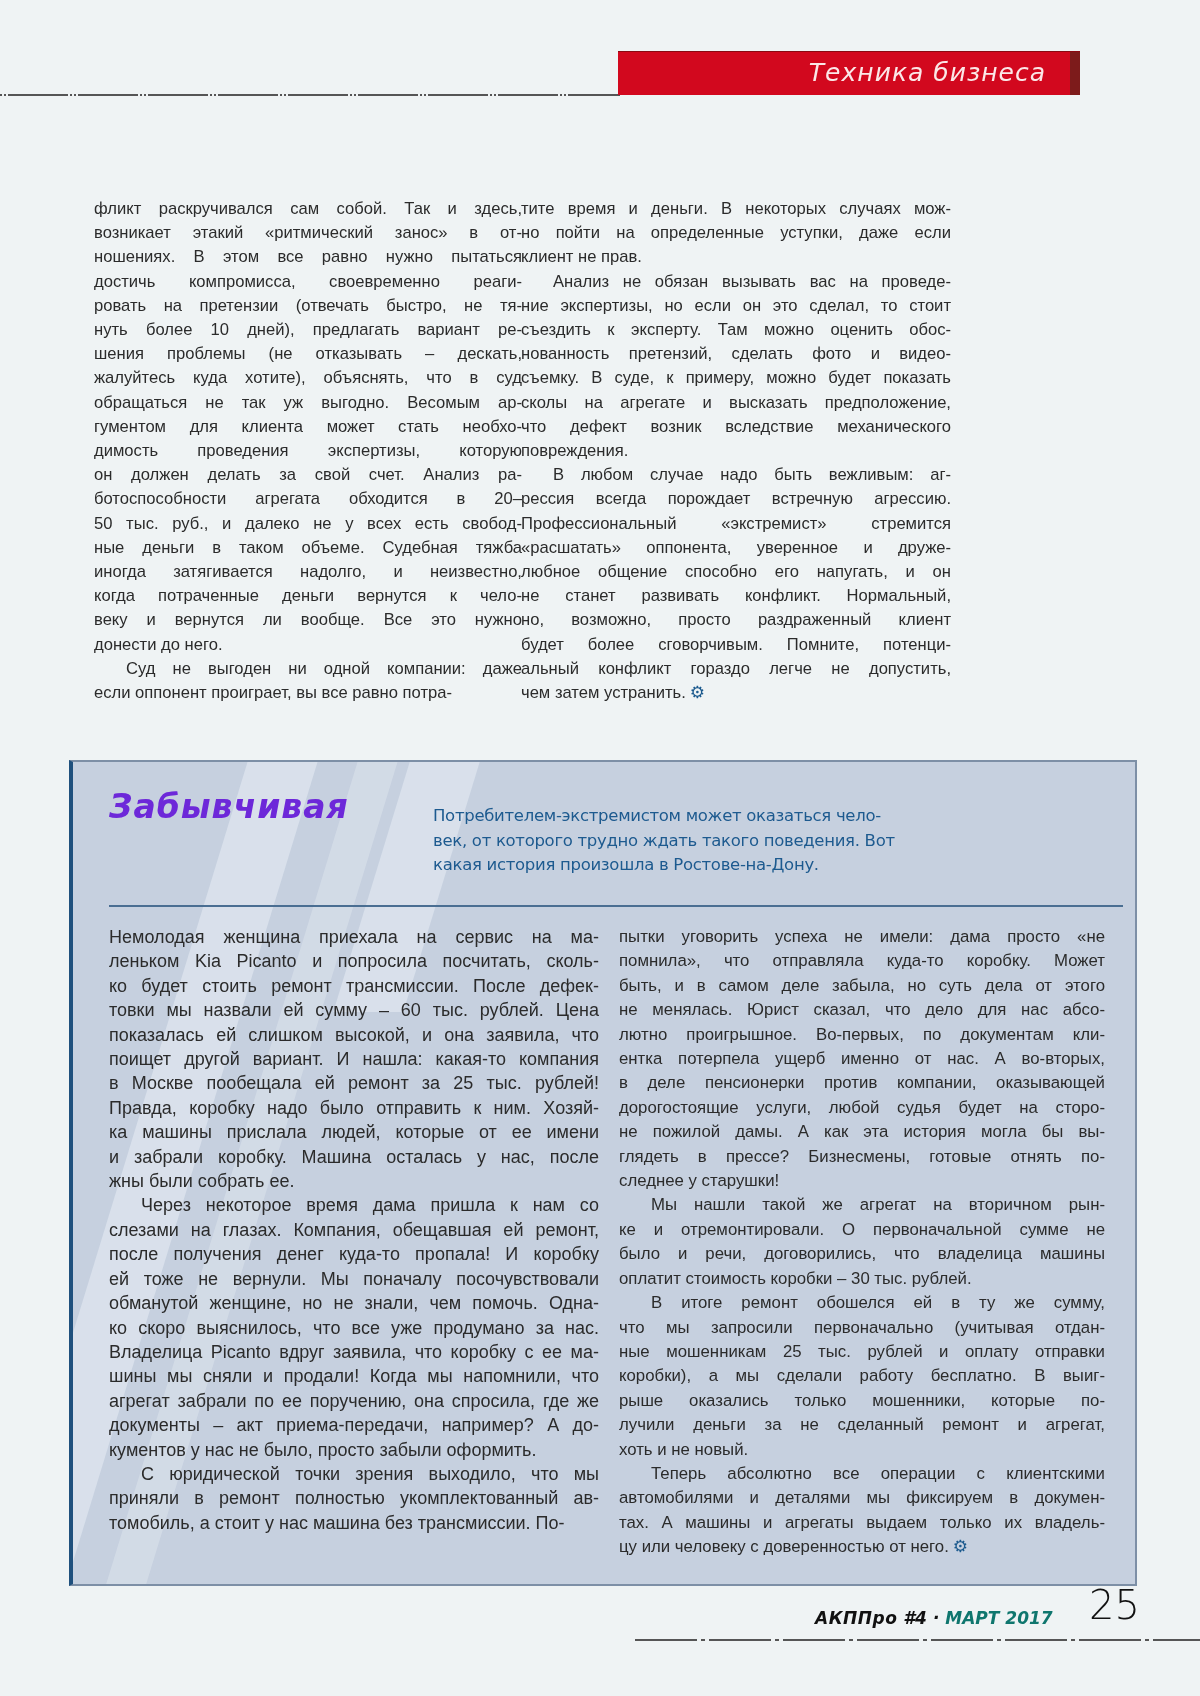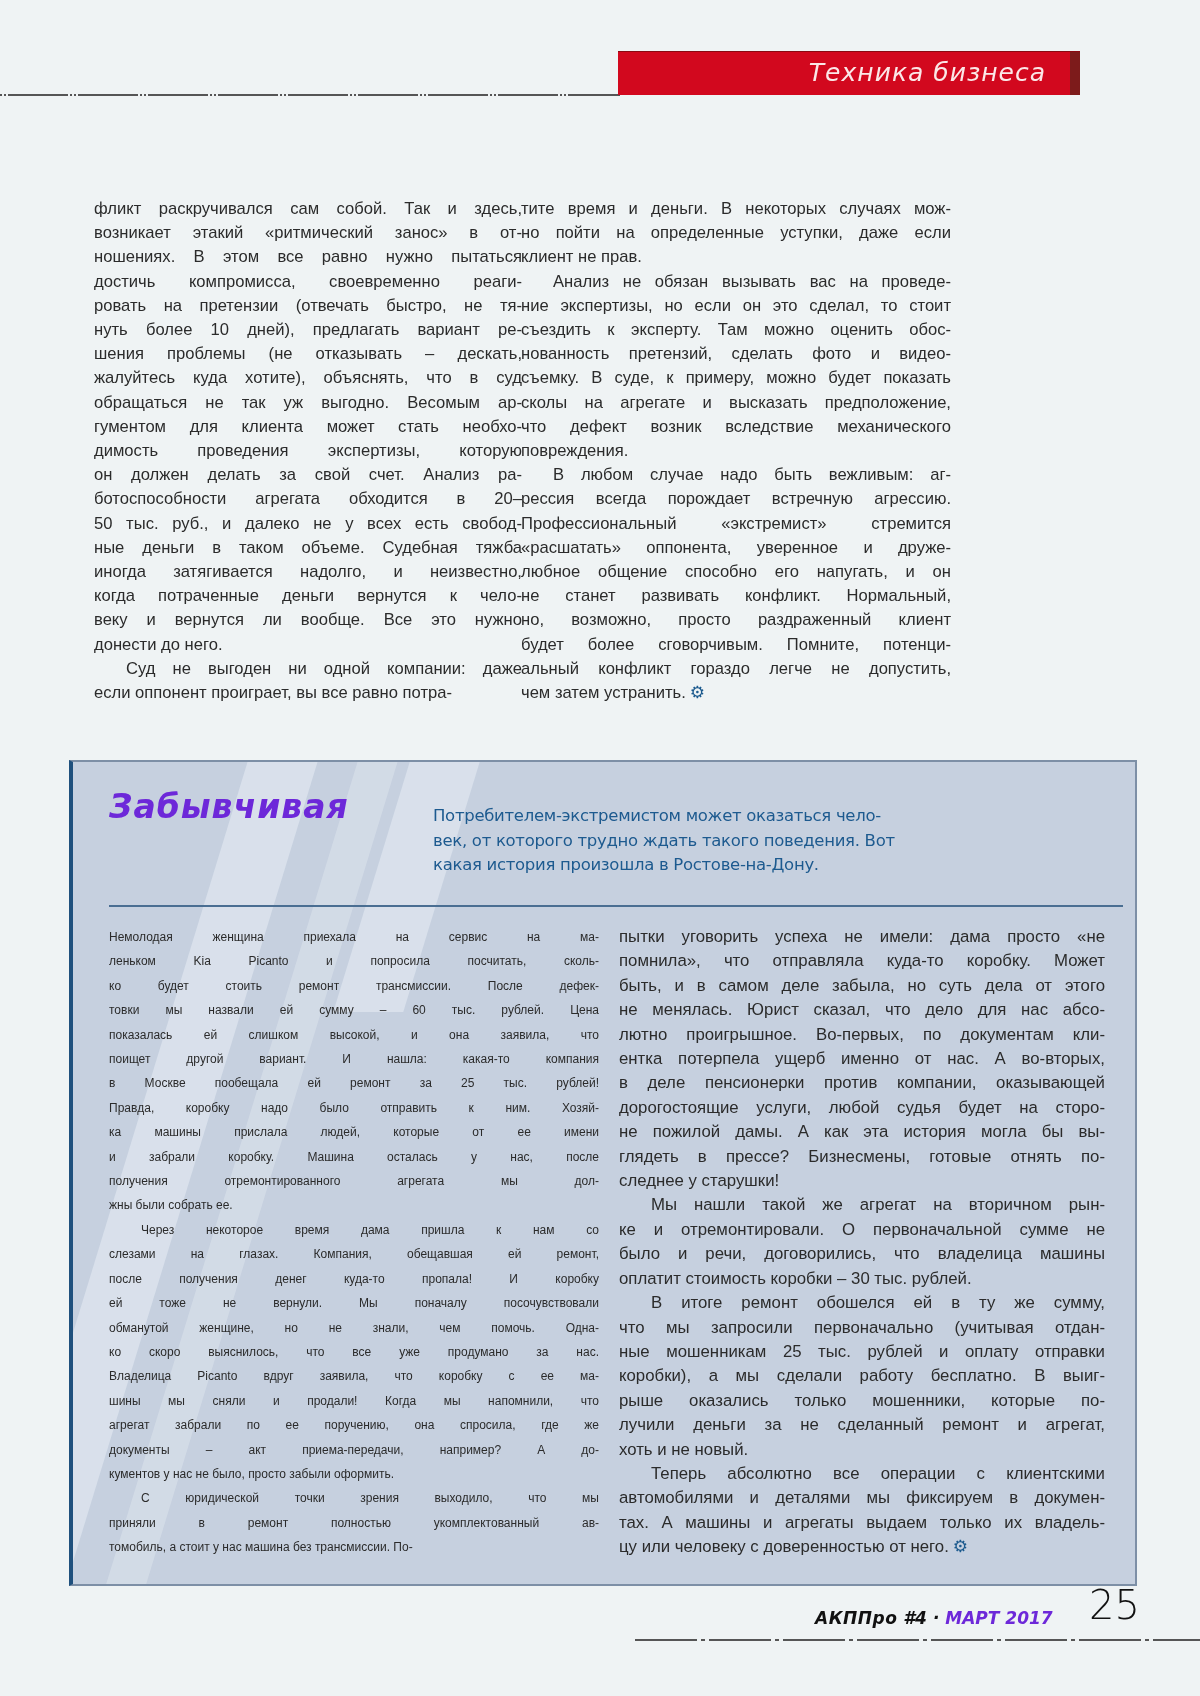--- a/index.html
+++ b/index.html
@@ -54,30 +54,30 @@
   .box-lead {
     position: absolute; left: 360px; top: 42px; width: 520px;
     font-family: "DejaVu Sans", sans-serif; font-size: 16.5px; line-height: 24.5px;
     color: #1d5a8f; letter-spacing: -0.3px;
   }
   .box-lead span { display: block; white-space: nowrap; }
   .box-divider {
     position: absolute; left: 36px; top: 143px; width: 1014px;
     border-top: 2px solid #4a6e92;
   }
-  .col-box-left { left: 36px; top: 163px; width: 490px; font-size: 12px; line-height: 24.4px; }
+  .col-box-left { left: 36px; top: 163px; width: 490px; font-size: 18px; line-height: 24.4px; }
   .col-box-right { left: 546px; top: 163px; width: 486px; font-size: 16.8px; line-height: 24.4px; }
 
   .footer {
     position: absolute; left: 815px; top: 1608px;
     font-family: "DejaVu Sans", sans-serif; font-weight: bold; font-style: italic;
     font-size: 17px; color: #111;
   }
   .footer .brand { letter-spacing: 0.5px; }
-  .footer .date { color: #6d28d9; }
+  .footer .date { color: #0f766e; }
   .page-number {
     position: absolute; left: 1089px; top: 1582px;
     font-family: "DejaVu Sans", sans-serif; font-size: 40px; font-weight: 300; color: #111;
   }
   .rule-bottom { position:absolute; left: 635px; top: 1639px; width: 565px; height: 2px;
     background: repeating-linear-gradient(90deg, #555 0 62px, transparent 62px 66px, #555 66px 70px, transparent 70px 74px); }
   .rule-top-line { position:absolute; left:0; top:94px; width:620px; height:2px;
     background: repeating-linear-gradient(90deg, #555 0 2px, transparent 2px 4px, #555 4px 6px, transparent 6px 8px, #555 8px 68px, transparent 68px 70px); }
 </style>
 </head>
@@ -152,21 +152,20 @@
       <span class="ln">Немолодая женщина приехала на сервис на ма-</span>
       <span class="ln">леньком Kia Picanto и попросила посчитать, сколь-</span>
       <span class="ln">ко будет стоить ремонт трансмиссии. После дефек-</span>
       <span class="ln">товки мы назвали ей сумму – 60 тыс. рублей. Цена</span>
       <span class="ln">показалась ей слишком высокой, и она заявила, что</span>
       <span class="ln">поищет другой вариант. И нашла: какая-то компания</span>
       <span class="ln">в Москве пообещала ей ремонт за 25 тыс. рублей!</span>
       <span class="ln">Правда, коробку надо было отправить к ним. Хозяй-</span>
       <span class="ln">ка машины прислала людей, которые от ее имени</span>
       <span class="ln">и забрали коробку. Машина осталась у нас, после</span>
-      <span class="ln">получения отремонтированного агрегата мы дол-</span>
       <span class="ln last">жны были собрать ее.</span>
       <span class="ln indent">Через некоторое время дама пришла к нам со</span>
       <span class="ln">слезами на глазах. Компания, обещавшая ей ремонт,</span>
       <span class="ln">после получения денег куда-то пропала! И коробку</span>
       <span class="ln">ей тоже не вернули. Мы поначалу посочувствовали</span>
       <span class="ln">обманутой женщине, но не знали, чем помочь. Одна-</span>
       <span class="ln">ко скоро выяснилось, что все уже продумано за нас.</span>
       <span class="ln">Владелица Picanto вдруг заявила, что коробку с ее ма-</span>
       <span class="ln">шины мы сняли и продали! Когда мы напомнили, что</span>
       <span class="ln">агрегат забрали по ее поручению, она спросила, где же</span>

